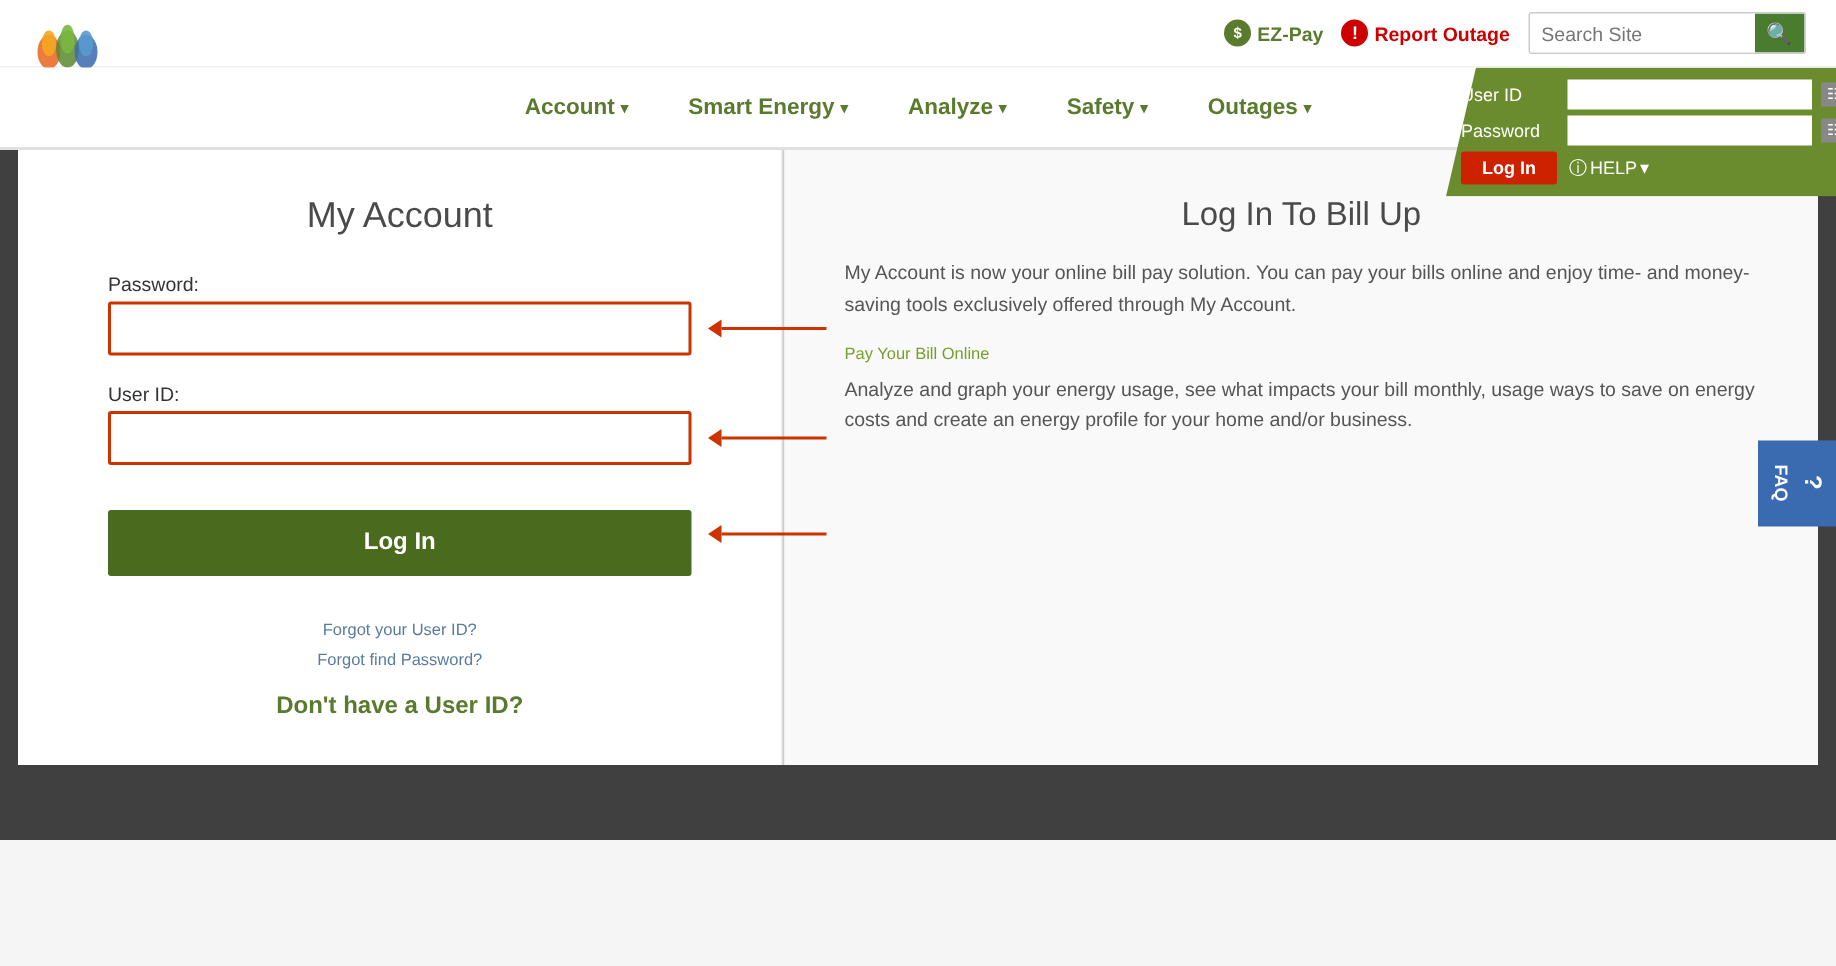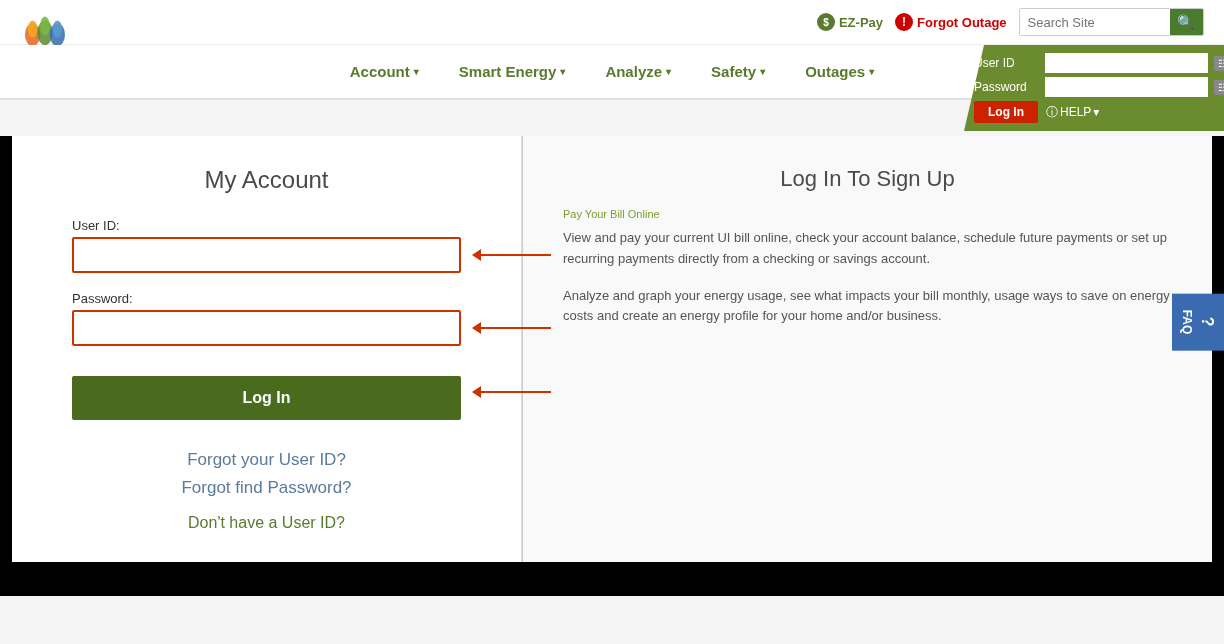--- a/index.html
+++ b/index.html
@@ -249,31 +249,31 @@
       border-radius: 2px;
     }
 
     .forgot-links {
       text-align: center;
       margin-top: 30px;
     }
     .forgot-links a {
       display: block;
       color: #5a7a9e;
-      font-size: 17px;
+      font-size: 11px;
       text-decoration: none;
       margin-bottom: 8px;
       cursor: pointer;
     }
     .no-userid {
       text-align: center;
       margin-top: 16px;
       font-size: 16px;
       color: #5a7a2e;
-      font-weight: normal;
+      font-weight: bold;
     }
 
     
     .right-panel {
       flex: 1;
       padding: 30px 40px;
       background: #f9f9f9;
     }
     .right-panel h2 {
       font-size: 22px;
@@ -381,21 +381,21 @@
     <div style="font-size:10px;color:#666;">An AVANGRID Company</div>
   </div>
 
   <div class="header-top-right">
     <a class="ez-pay-link">
       <div class="ez-pay-icon">$</div>
       <span>EZ-Pay</span>
     </a>
     <a class="report-outage-link">
       <div class="report-outage-icon">!</div>
-      <span>Forgot Outage</span>
+      <span>Report Outage</span>
     </a>
     <div class="search-bar">
       <input type="text" placeholder="Search Site" style="">
       <button>🔍</button>
     </div>
   </div>
 </div>
 
 <div class="nav-bar">
   <div class="nav-items">
@@ -436,76 +436,76 @@
       <button class="login-btn-header">Log In</button>
       <div class="help-btn">
         <span>ⓘ</span>
         <span>HELP</span>
         <span>▾</span>
       </div>
     </div>
   </div>
 </div>
 
-<div style="background:#000000; min-height: 460px; margin-top: 36px;">
+<div style="background:#404040; min-height: 460px;">
 <div class="main-content">
 
   <div class="left-panel">
     <h2 class="my-account-title">My Account</h2>
+
+    <div class="form-group">
+      <label>Password:</label>
+      <div class="input-wrapper">
+        <input type="password" style="">
+        <div class="arrow-container">
+          <div class="red-arrow">
+            <div class="arrow-point"></div>
+            <div class="arrow-tail"></div>
+          </div>
+        </div>
+      </div>
+    </div>
 
     <div class="form-group">
       <label>User ID:</label>
       <div class="input-wrapper">
         <input type="text" style="">
         <div class="arrow-container">
           <div class="red-arrow">
             <div class="arrow-point"></div>
             <div class="arrow-tail"></div>
           </div>
         </div>
       </div>
     </div>
 
-    <div class="form-group">
-      <label>Password:</label>
-      <div class="input-wrapper">
-        <input type="password" style="">
-        <div class="arrow-container">
-          <div class="red-arrow">
-            <div class="arrow-point"></div>
-            <div class="arrow-tail"></div>
-          </div>
-        </div>
-      </div>
-    </div>
-
     <div style="position:relative;">
       <button class="login-btn-main">Log In</button>
       <div class="btn-arrow-container">
         <div class="red-arrow">
           <div class="arrow-point"></div>
           <div class="arrow-tail"></div>
         </div>
       </div>
     </div>
 
     <div class="forgot-links">
       <a>Forgot your User ID?</a>
       <a>Forgot find Password?</a>
     </div>
     <div class="no-userid">Don't have a User ID?</div>
   </div>
 
   <div class="panel-divider"></div>
 
   <div class="right-panel">
-    <h2>Log In To Sign Up</h2>
+    <h2>Log In To Bill Up</h2>
+    <p>My Account is now your online bill pay solution. You can pay your bills online and enjoy time- and money-saving tools exclusively offered through My Account.</p>
 
     <h3>Pay Your Bill Online</h3>
-    <p>View and pay your current UI bill online, check your account balance, schedule future payments or set up recurring payments directly from a checking or savings account.</p>
 
     <p>Analyze and graph your energy usage, see what impacts your bill monthly, usage ways to save on energy costs and create an energy profile for your home and/or business.</p>
   </div>
 </div>
 </div>
 
 <div class="faq-btn">
   <span class="faq-question">?</span>
   <span>FAQ</span>
 </div>

